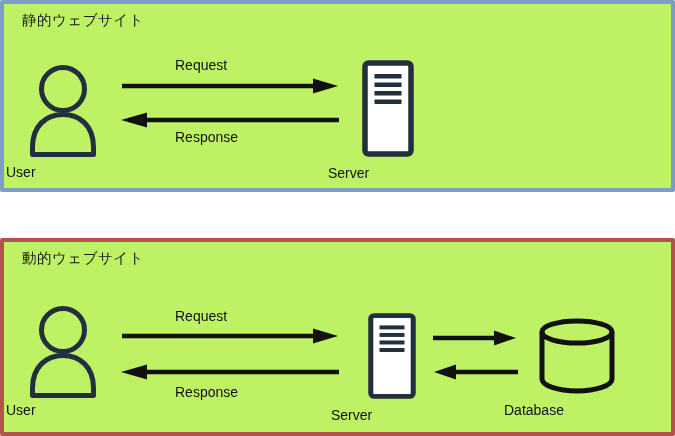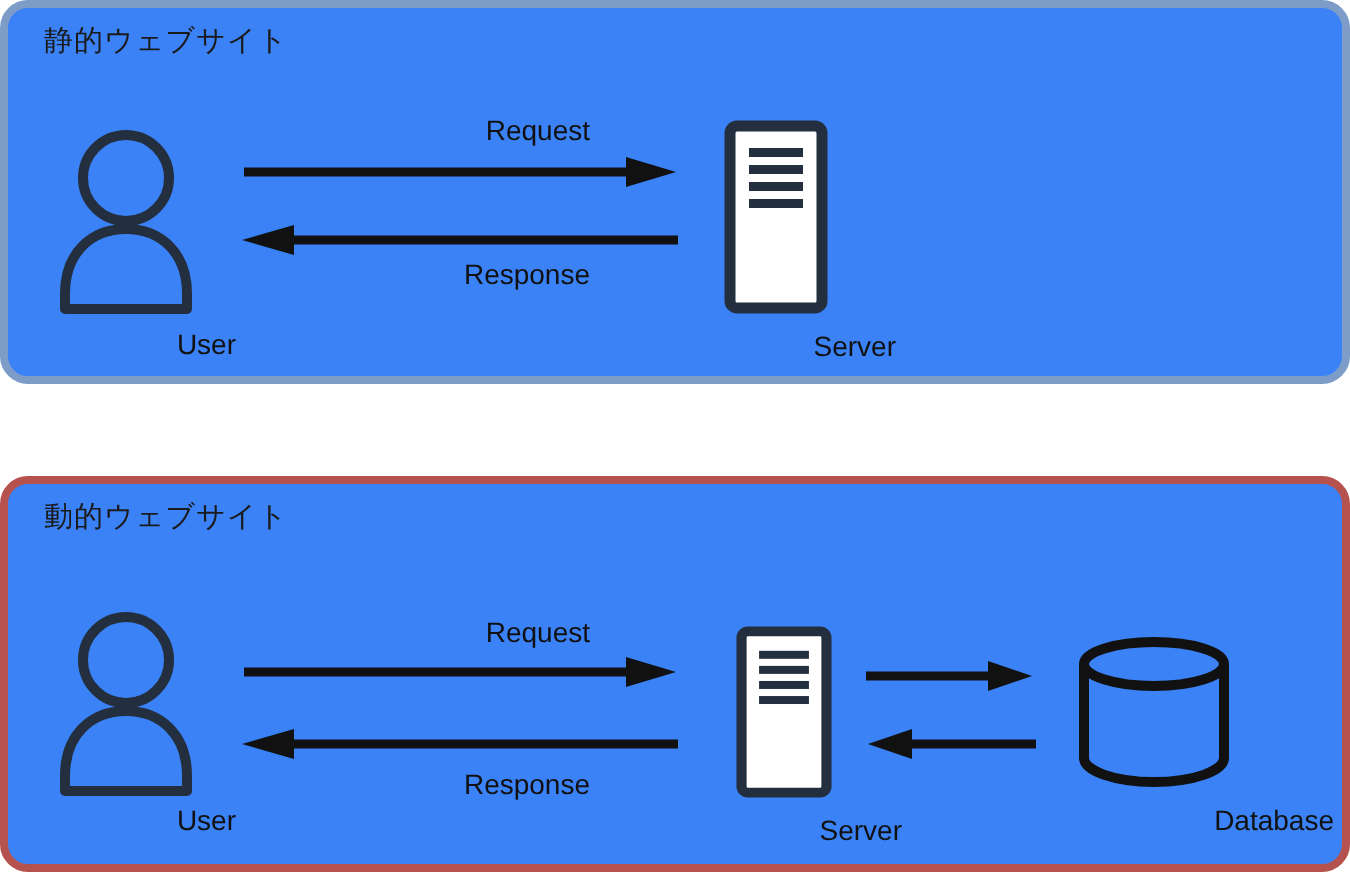--- a/index.html
+++ b/index.html
@@ -13,22 +13,22 @@
     width: 675px;
     height: 436px;
     background: #ffffff;
     overflow: hidden;
   }
   .panel {
     position: absolute;
     left: 0;
     width: 675px;
     box-sizing: border-box;
-    background: #3b82f6;
-    border-radius: 14px;
+    background: #bef264;
+    border-radius: 2px;
   }
   .panel-static {
     top: 0;
     height: 192px;
     border: 4px solid #7d9dc8;
   }
   .panel-dynamic {
     top: 238px;
     height: 198px;
     border: 4px solid #b5524e;
@@ -39,21 +39,21 @@
     left: 18px;
     top: 7px;
     font-size: 14.5px;
     color: #1a1a1a;
     letter-spacing: 0.5px;
   }
   .node-label, .flow-label {
     position: absolute;
     font-size: 14px;
     color: #111111;
-    text-align: right;
+    text-align: left;
     white-space: nowrap;
   }
   svg { position: absolute; display: block; }
 
   
   .panel-static .user-icon      { left: 22px;  top: 54px;  }
   .panel-static .user-label     { left: 2px;   top: 160px; width: 112px; }
   .panel-static .request-arrow  { left: 116px; top: 73px;  }
   .panel-static .request-label  { left: 171px; top: 53px;  width: 120px; }
   .panel-static .response-arrow { left: 113px; top: 107px; }
@@ -66,21 +66,21 @@
   .panel-dynamic .user-label     { left: 2px;   top: 160px; width: 112px; }
   .panel-dynamic .request-arrow  { left: 116px; top: 85px;  }
   .panel-dynamic .request-label  { left: 171px; top: 66px;  width: 120px; }
   .panel-dynamic .response-arrow { left: 113px; top: 121px; }
   .panel-dynamic .response-label { left: 171px; top: 142px; width: 120px; }
   .panel-dynamic .server-icon    { left: 364px; top: 71px;  }
   .panel-dynamic .server-label   { left: 327px; top: 165px; width: 120px; }
   .panel-dynamic .db-right-arrow { left: 426px; top: 87px;  }
   .panel-dynamic .db-left-arrow  { left: 428px; top: 121px; }
   .panel-dynamic .database-icon  { left: 534px; top: 76px;  }
-  .panel-dynamic .database-label { left: 543px; top: 160px; width: 120px; }
+  .panel-dynamic .database-label { left: 500px; top: 160px; width: 120px; }
 </style>
 </head>
 <body>
 
 <div class="canvas">
 
   <section class="panel panel-static">
     <div class="panel-title">静的ウェブサイト</div>
 
     <svg class="user-icon" width="74" height="100" viewBox="0 0 74 100">

